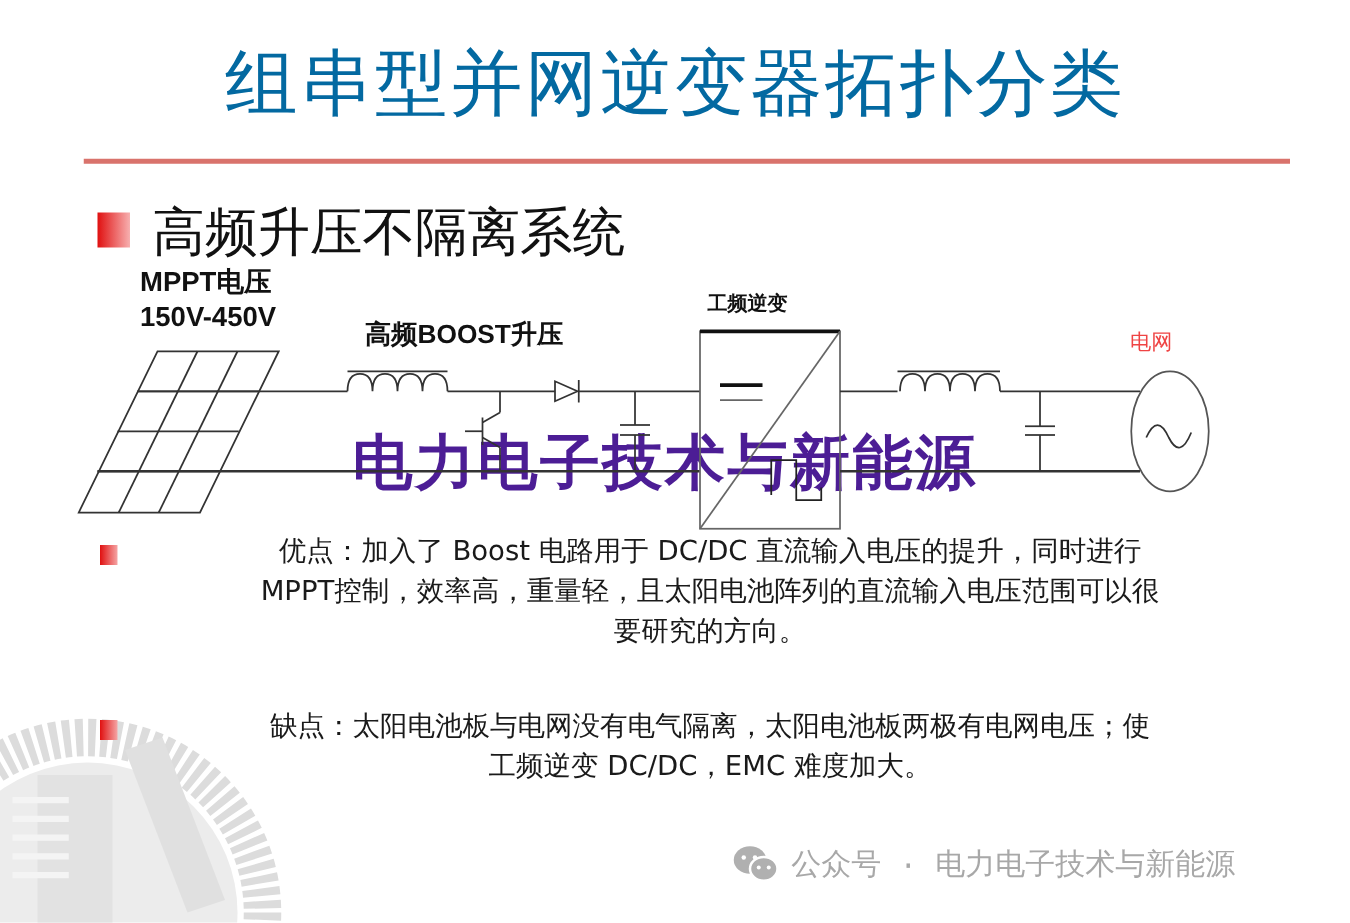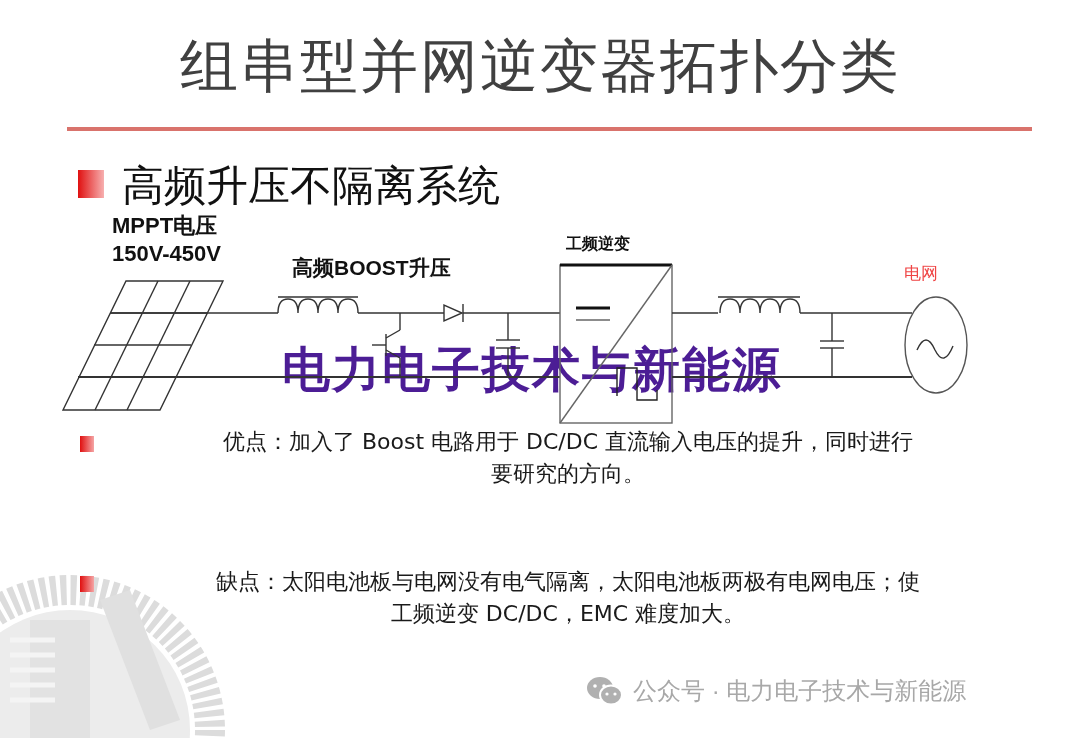--- a/index.html
+++ b/index.html
@@ -6,21 +6,21 @@
   body {
     width: 1080px; height: 738px; position: relative; overflow: hidden;
     background: #ffffff;
     font-family: "DejaVu Serif", "Liberation Serif", serif;
     color: #111;
   }
   .abs { position: absolute; }
   .title {
     left: 0; width: 1080px; top: 28px; text-align: center;
     font-size: 58px; letter-spacing: 2px; font-weight: normal;
-    font-family: "DejaVu Serif", serif; color: #404040;
+    font-family: "DejaVu Serif", serif; color: #0369a1;
   }
   .divider {
     left: 67px; top: 127px; width: 965px; height: 4px; background: #d9736c;
   }
   .h-bullet {
     width: 26px; height: 28px;
     background: linear-gradient(to right, #e01010, #f7b0b0);
   }
   .subtitle {
     left: 122px; top: 158px; font-size: 42px;
@@ -44,21 +44,21 @@
     font-family: "DejaVu Sans", "Liberation Sans", sans-serif;
     font-size: 22px; line-height: 32px; color: #1a1a1a; z-index: 2; text-align: center;
   }
   .p-bullet {
     width: 14px; height: 16px;
     background: linear-gradient(to right, #e01010, #f5a5a5); z-index: 2;
   }
   .logo-wm { left: -20px; top: 560px; z-index: 0; }
   .footer {
     left: 585px; top: 675px; display: flex; align-items: center; gap: 8px;
-    font-family: Liberation Sans, sans-serif; font-size: 24px; color: #a8a8a8;
+    font-family: Liberation Mono, monospace; font-size: 24px; color: #a8a8a8;
   }
 </style>
 </head>
 <body>
 
 <div class="abs title">组串型并网逆变器拓扑分类</div>
 <div class="abs divider"></div>
 
 <div class="abs h-bullet" style="left:78px; top:170px;"></div>
 <div class="abs subtitle">高频升压不隔离系统</div>
@@ -155,20 +155,21 @@
 
 <div class="abs label-bold" style="left:112px; top:212px;">MPPT电压</div>
 <div class="abs label-bold" style="left:112px; top:240px;">150V-450V</div>
 <div class="abs label-bold" style="left:292px; top:254px; font-size:21px;text-align:center;">高频BOOST升压</div>
 <div class="abs label-bold" style="left:566px; top:230px; font-size:16px;">工频逆变</div>
 <div class="abs label-serif" style="left:904px; top:262px;">电网</div>
 
 <div class="abs p-bullet" style="left:80px; top:436px;"></div>
 <div class="abs body-text" style="top:426px;">
   <div>优点：加入了 Boost 电路用于 DC/DC 直流输入电压的提升，同时进行</div>
+  <div>MPPT控制，效率高，重量轻，且太阳电池阵列的直流输入电压范围可以很</div>
   <div>要研究的方向。</div>
 </div>
 
 <div class="abs p-bullet" style="left:80px; top:576px;"></div>
 <div class="abs body-text" style="top:566px;">
   <div>缺点：太阳电池板与电网没有电气隔离，太阳电池板两极有电网电压；使</div>
   <div>工频逆变 DC/DC，EMC 难度加大。</div>
 </div>
 
 <div class="abs footer">

